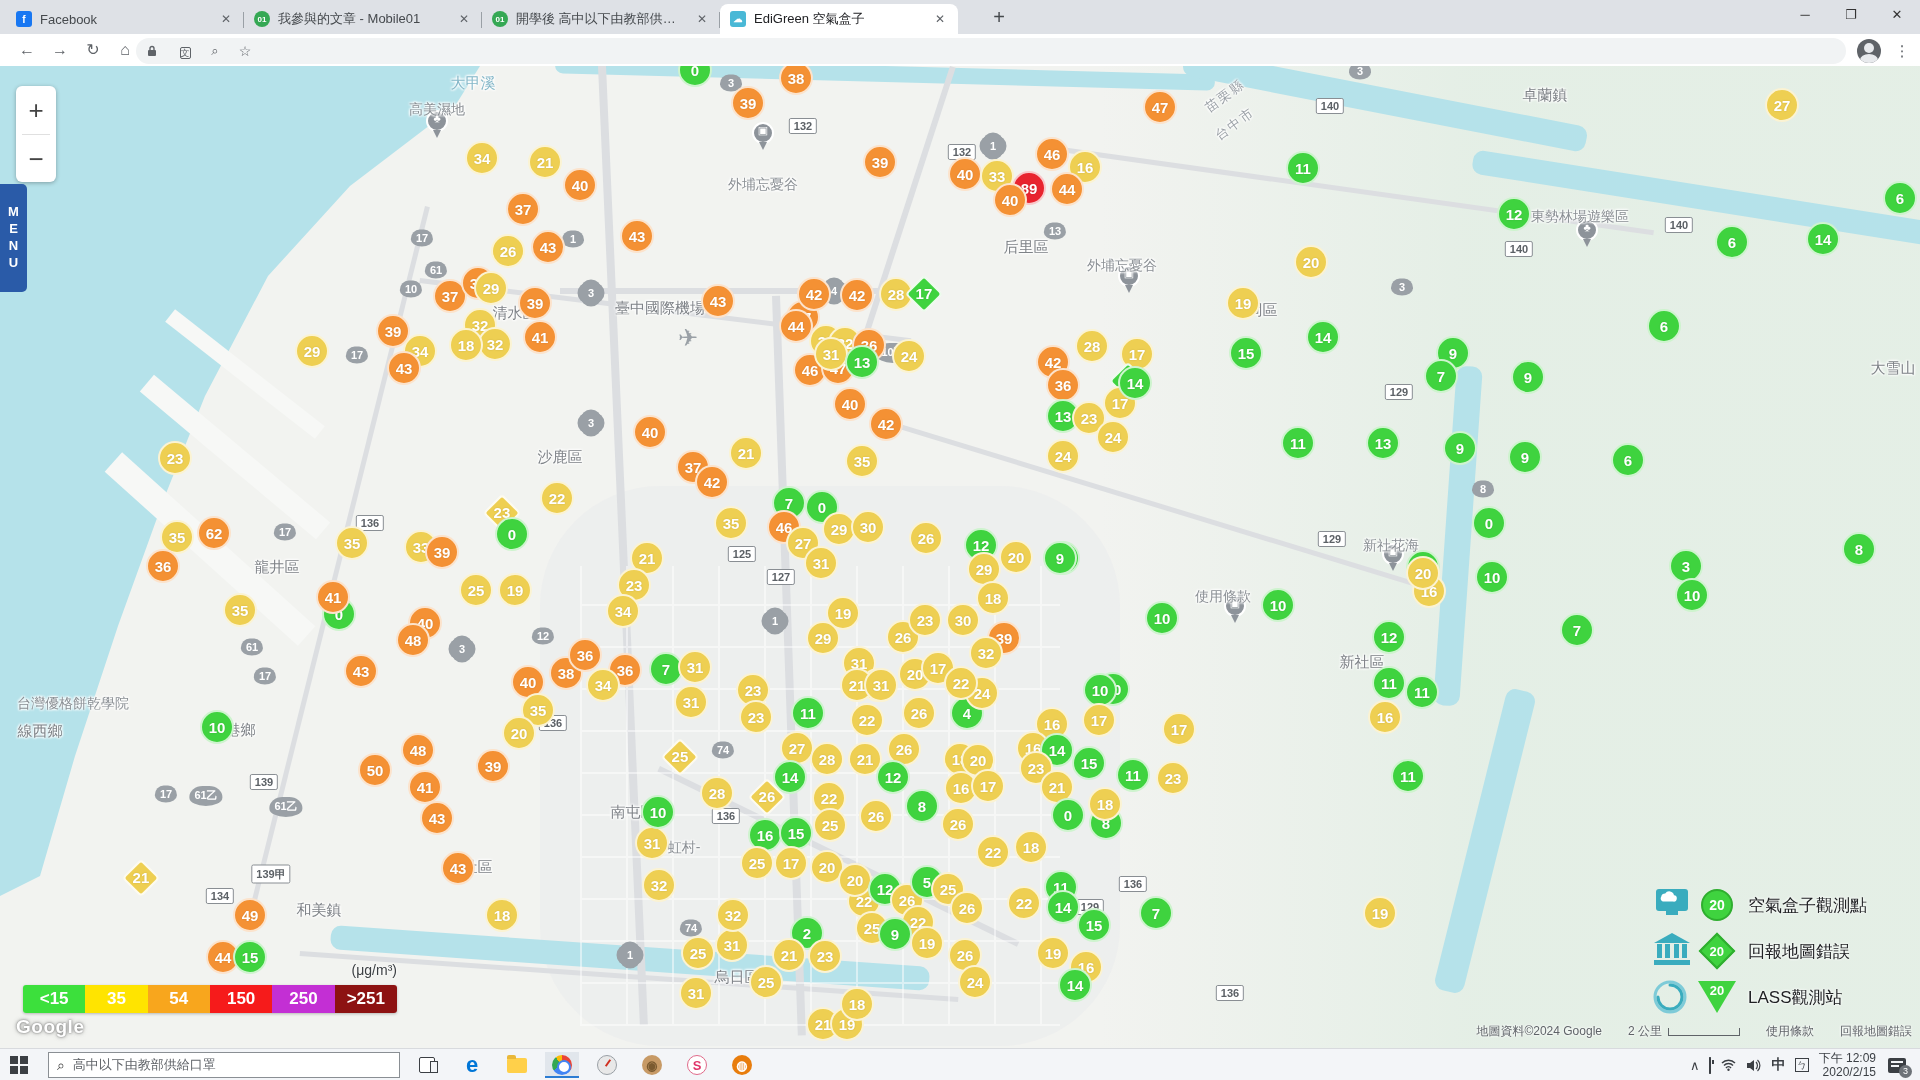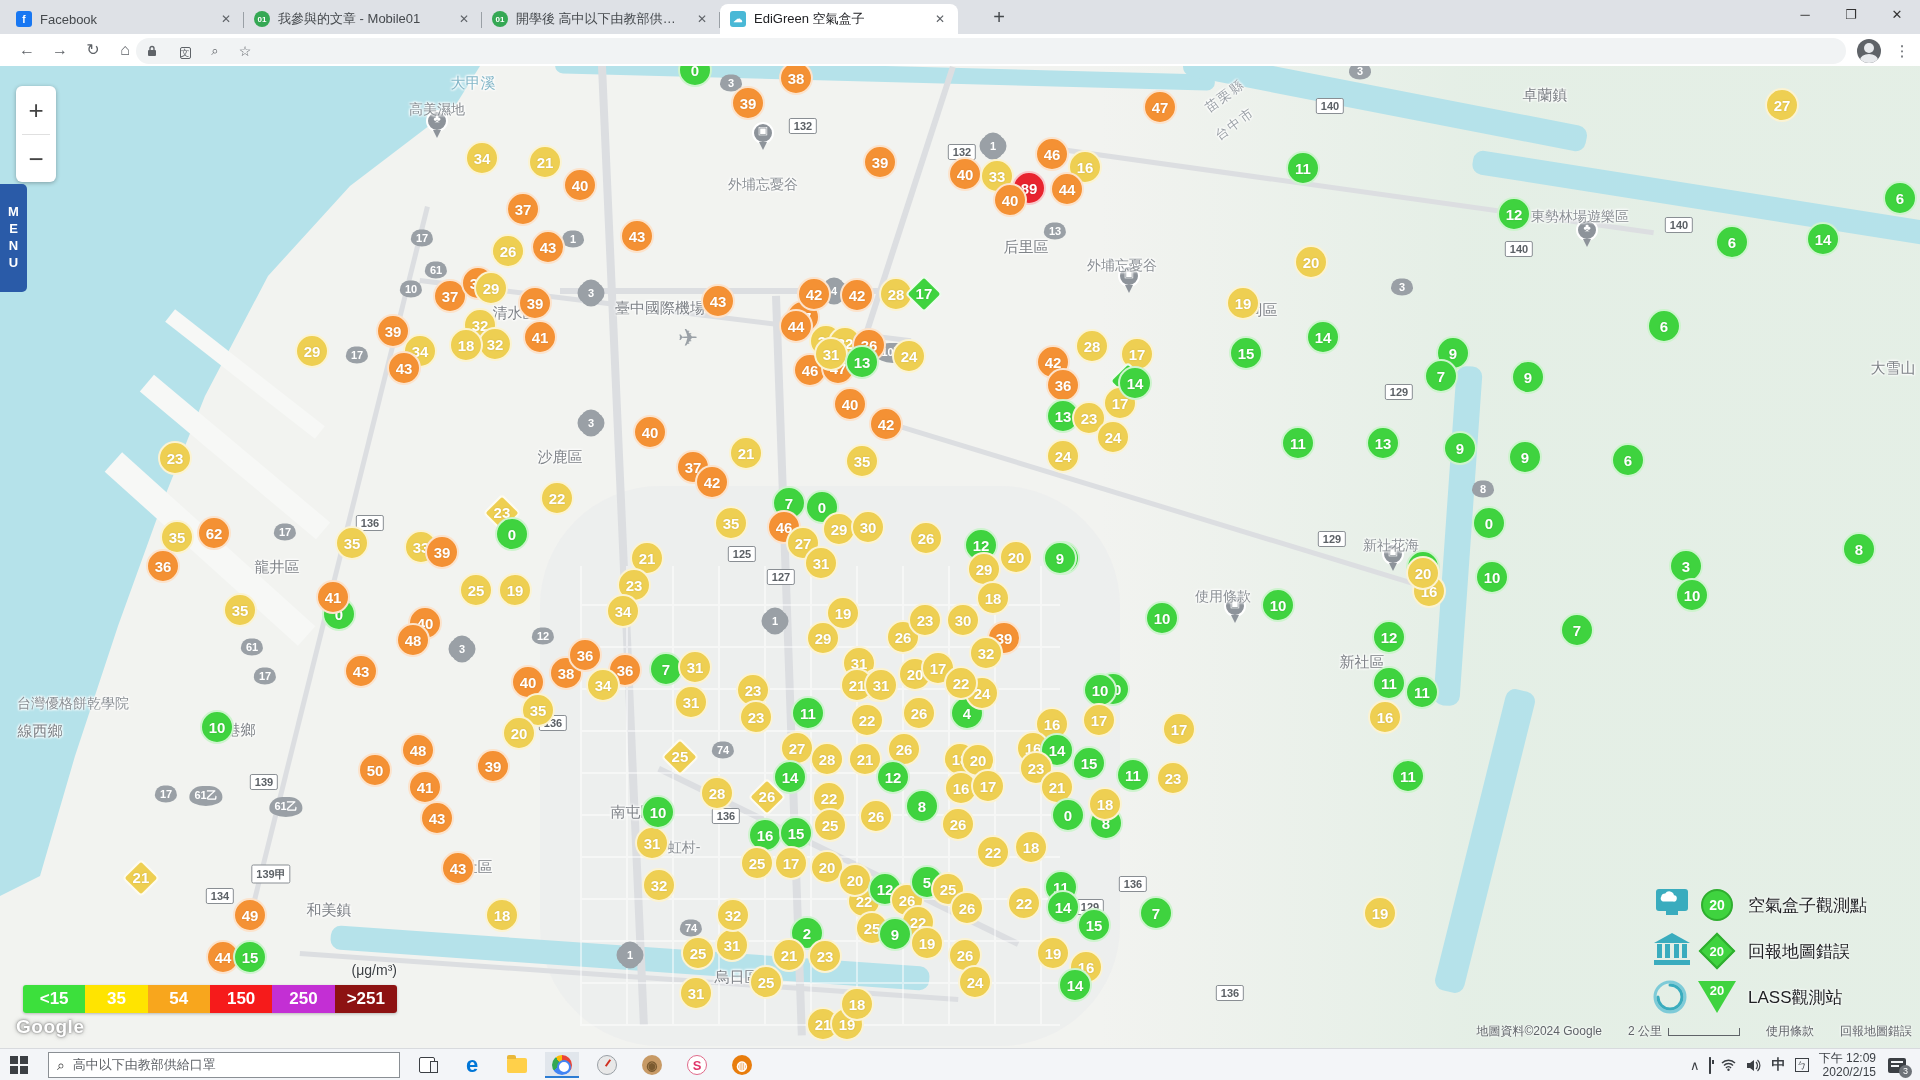--- a/index.html
+++ b/index.html
@@ -263,21 +263,21 @@
       <div class="lb district" style="left: 277px; top: 501px;">龍井區</div>
       <div class="lb poi" style="left: 1391px; top: 480px;">新社花海</div>
       <div class="lb poi" style="left: 1223px; top: 531px;">使用條款</div>
       <div class="lb district" style="left: 1362px; top: 596px;">新社區</div>
       <div class="lb district" style="left: 1893px; top: 302px;">大雪山</div>
       <div class="lb district" style="left: 1255px; top: 244px;">石岡區</div>
       <div class="lb poi" style="left: 677px; top: 782px;">彩虹村-</div>
       <div class="lb district" style="left: 633px; top: 746px;">南屯區</div>
       <div class="lb district" style="left: 737px; top: 911px;">烏日區</div>
       <div class="lb district" style="left: 470px; top: 801px;">大肚區</div>
-      <div class="lb district" style="left: 329px; top: 844px;">和美鎮</div>
+      <div class="lb district" style="left: 319px; top: 844px;">和美鎮</div>
       <div class="lb poi" style="left: 73px; top: 638px;">台灣優格餅乾學院</div>
       <div class="lb district" style="left: 40px; top: 665px;">線西鄉</div>
       <div class="lb district" style="left: 233px; top: 664px;">伸港鄉</div>
     </div>
   <div id="shields">
       <div class="shield badge" style="left: 731px; top: 17px;">3</div>
       <div class="shield box" style="left: 803px; top: 60px;">132</div>
       <div class="shield box" style="left: 962px; top: 86px;">132</div>
       <div class="shield flower" style="left: 993px; top: 80px;">1</div>
       <div class="shield badge" style="left: 422px; top: 172px;">17</div>

